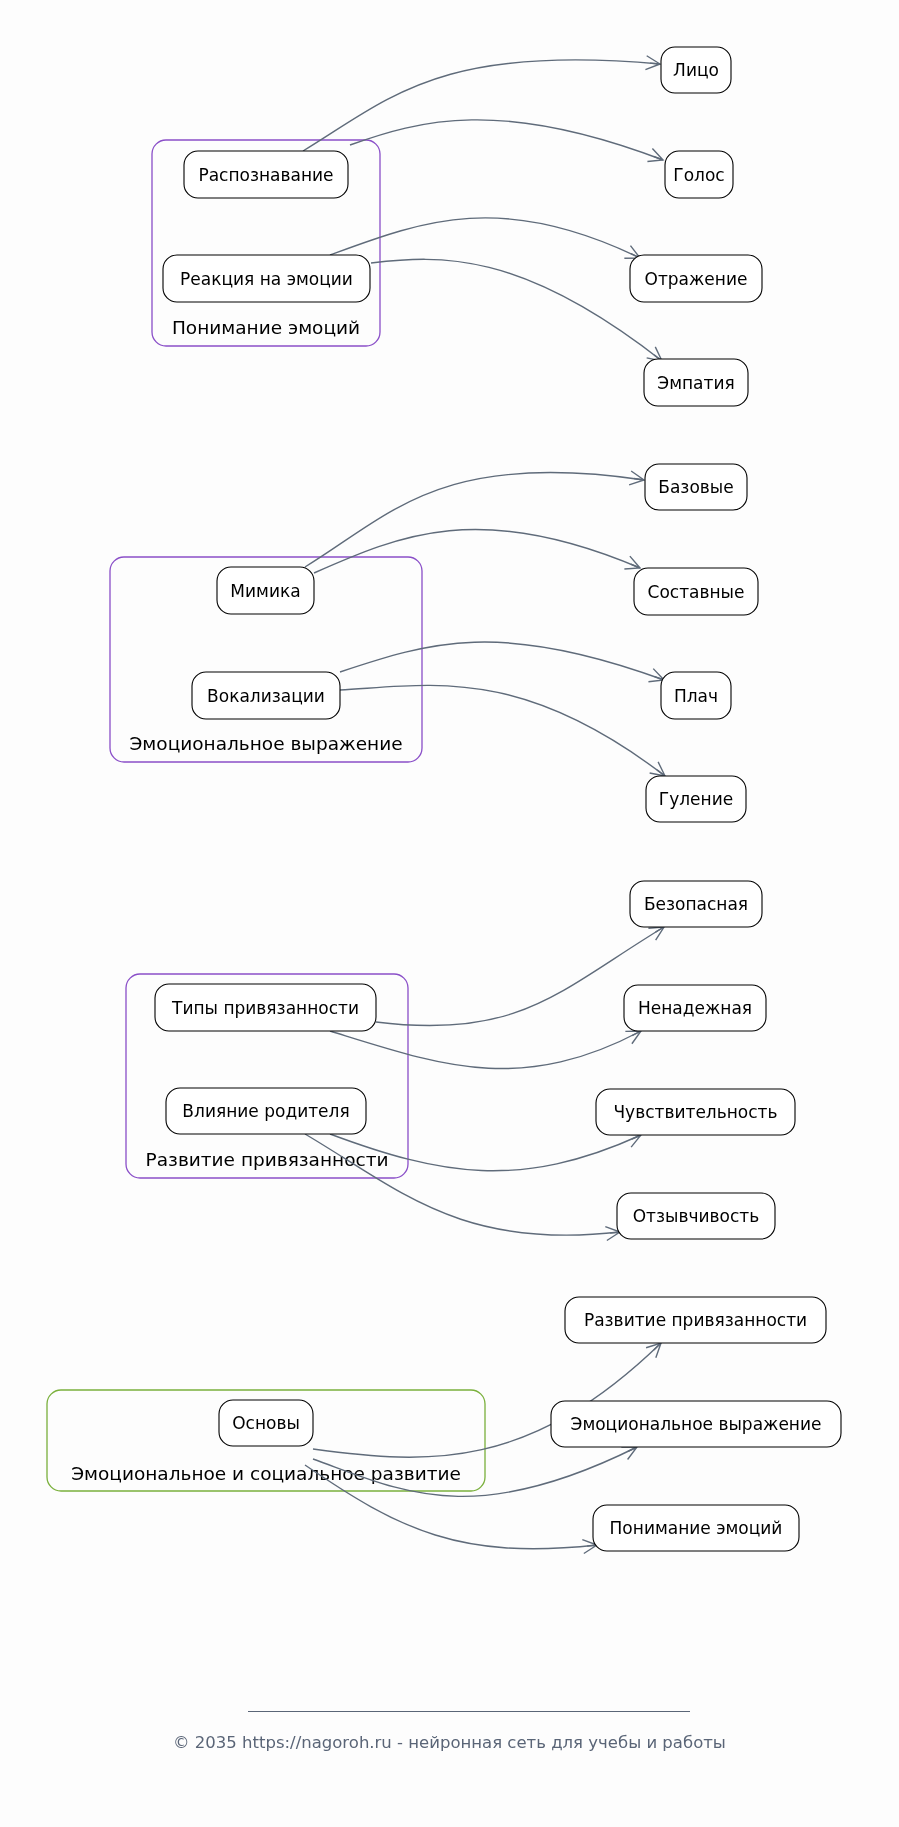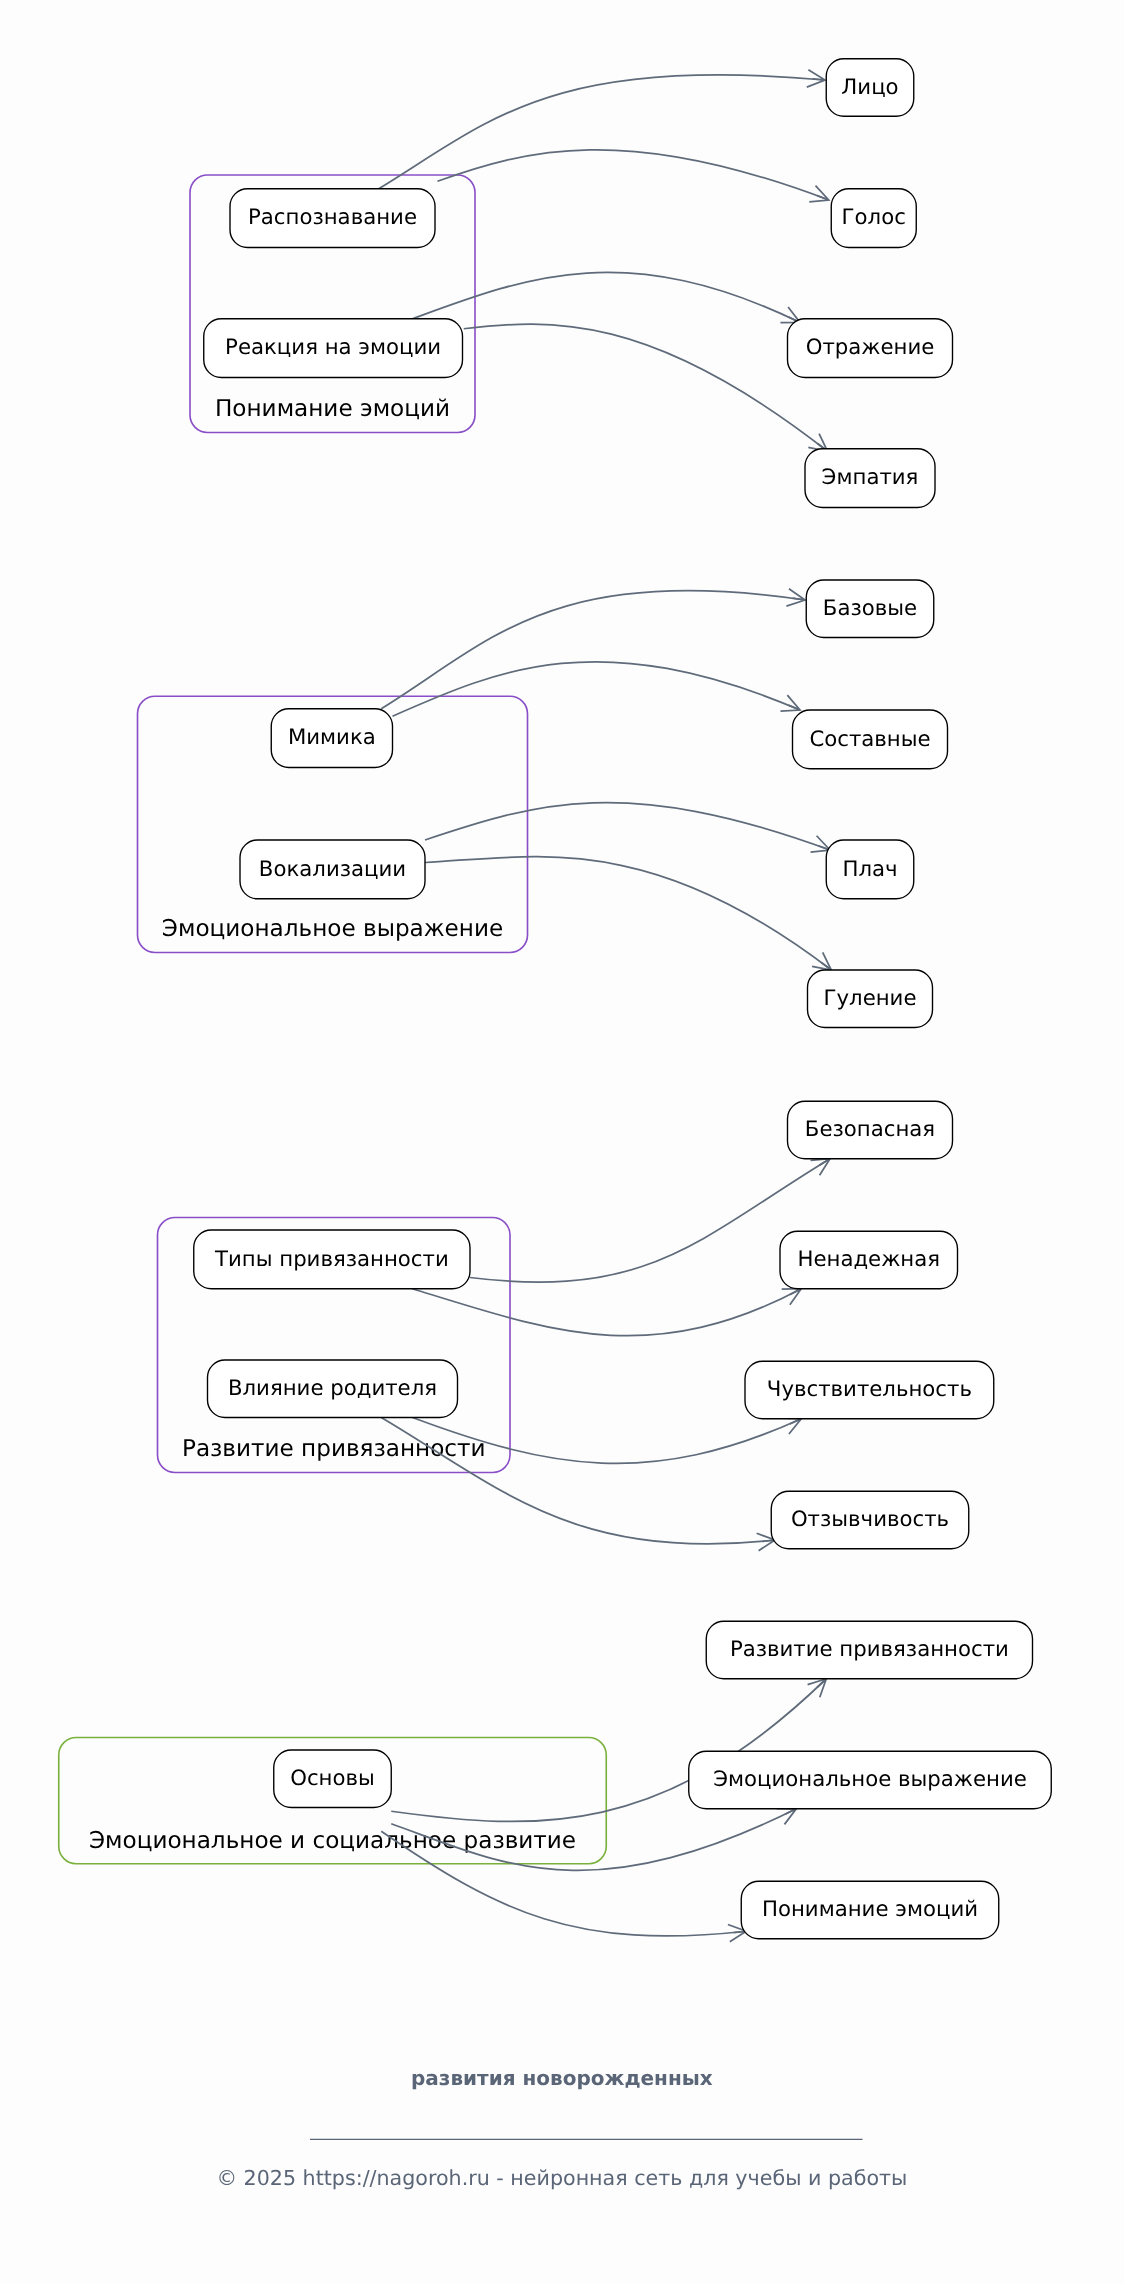--- a/index.html
+++ b/index.html
@@ -189,16 +189,15 @@
         <text x="696" y="1424" class="node-text">Эмоциональное выражение</text>
       </g>
       <g>
         <rect x="593" y="1505" width="206" height="46" rx="14" ry="14" class="node-rect"></rect>
         <text x="696" y="1528" class="node-text">Понимание эмоций</text>
       </g>
     </g>
 </svg>
 
 <div class="footer-title">
-  <span>развития новорожденных</span>
 </div>
 <div class="footer-line"></div>
-<div class="footer-copy">© 2025 https://nagoroh.ru - нейронная сеть для учебы и работы</div>
+<div class="footer-copy">© 2035 https://nagoroh.ru - нейронная сеть для учебы и работы</div>
 
 </body></html>

